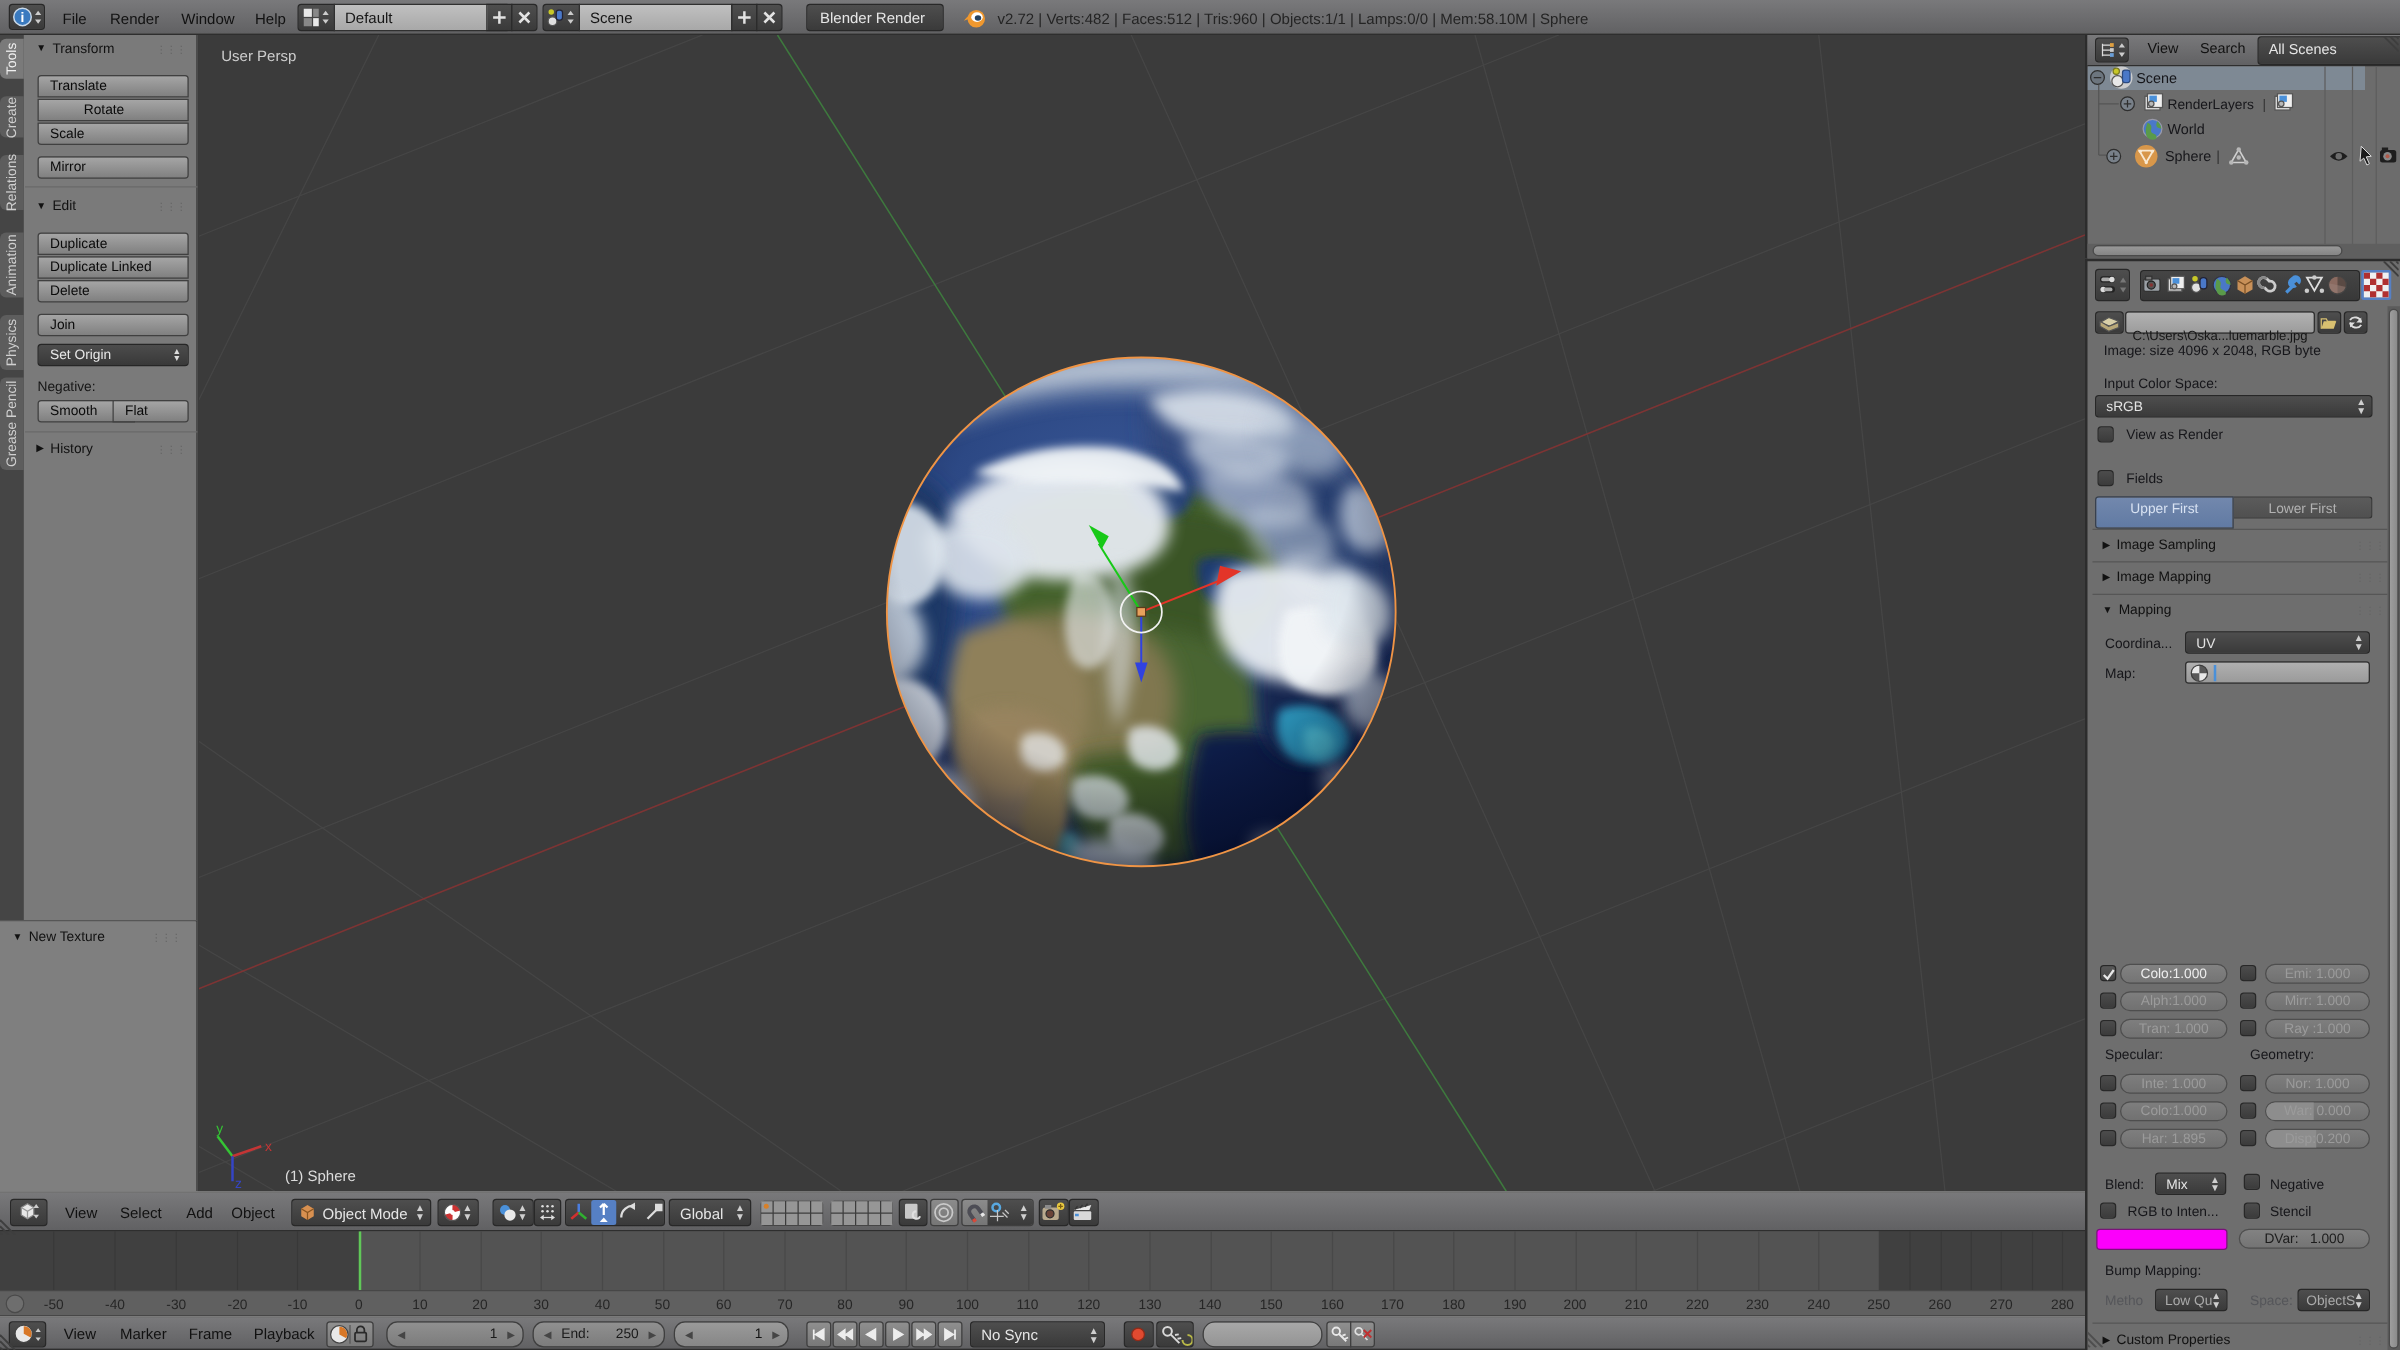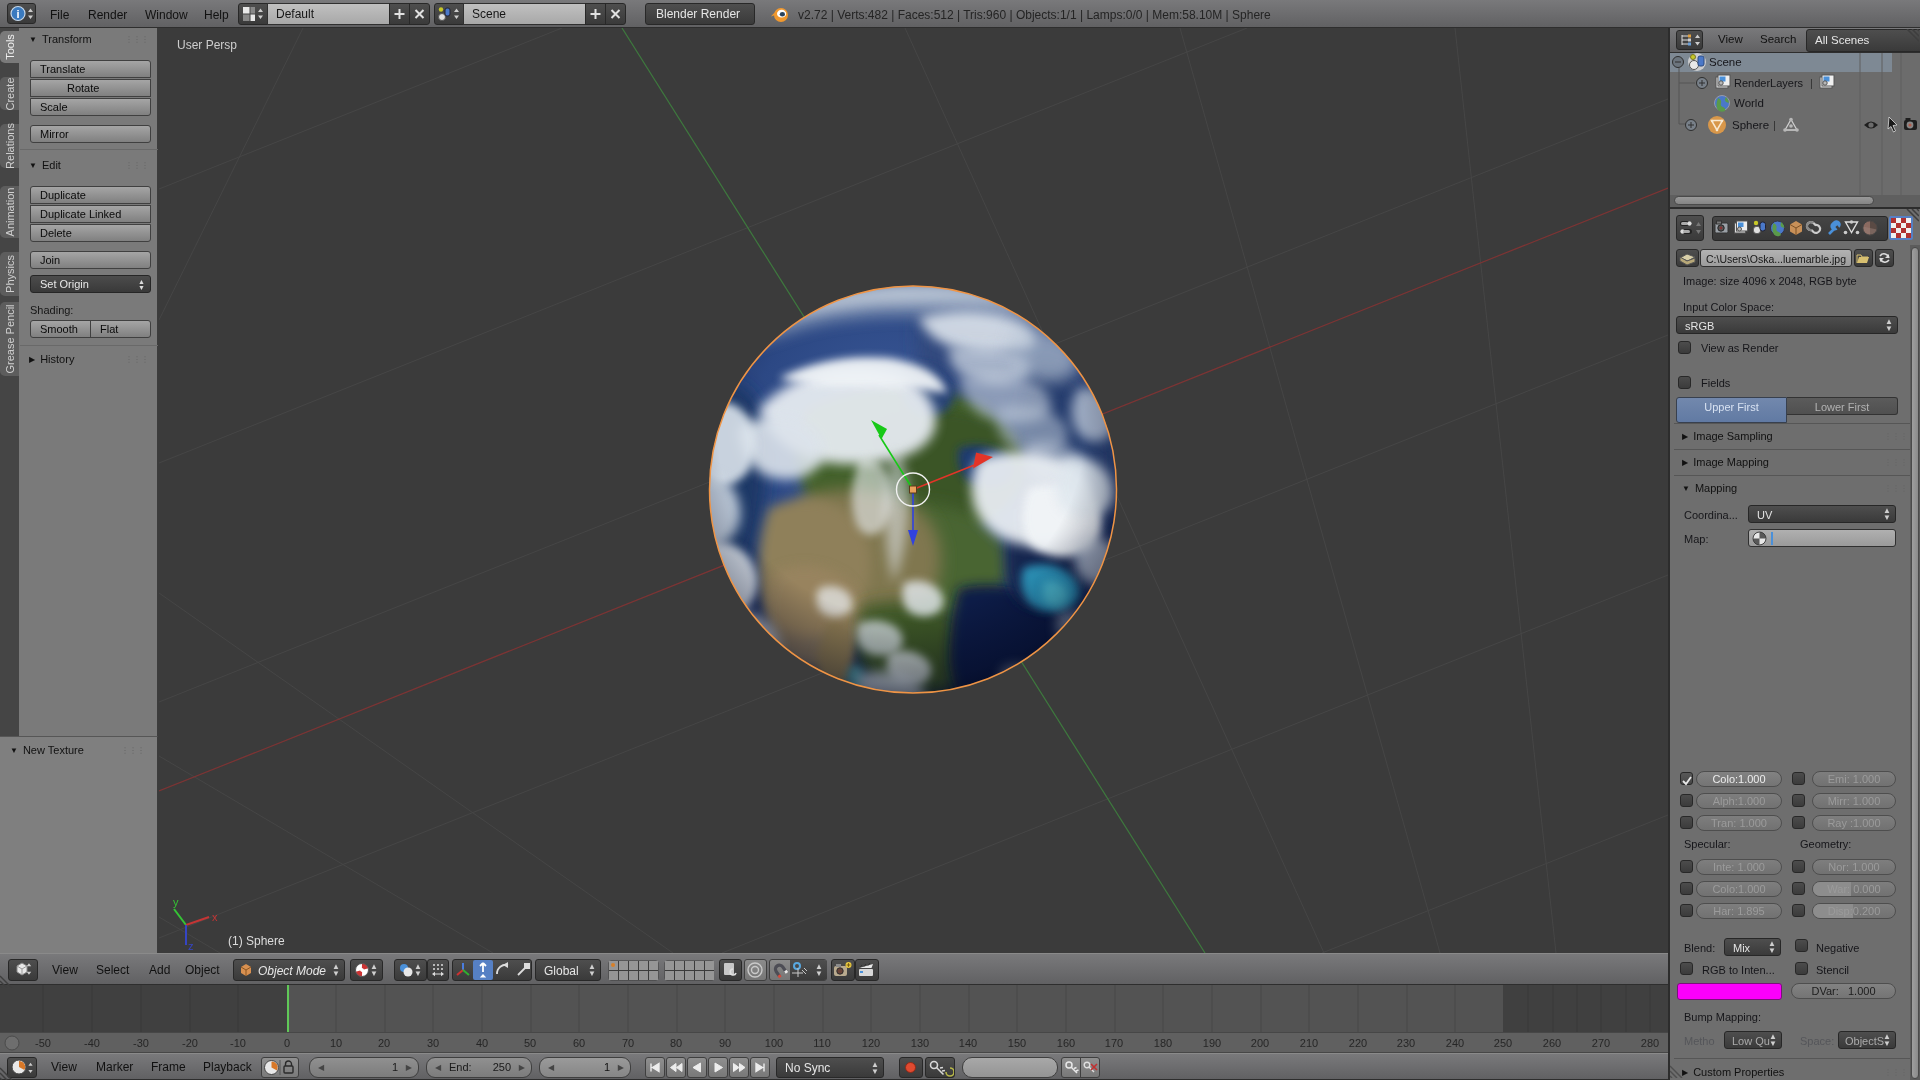--- a/index.html
+++ b/index.html
@@ -253,21 +253,21 @@
  <div class="sbtn" style="top:97px;">Mirror</div>
  <div class="abs" style="left:20px;top:121px;width:138px;border-top:1px solid #696969;"></div>
  <div class="ph" style="left:29px;top:131px;">Edit</div>
       <div class="pdots" style="top:133px;">⋮⋮⋮</div>
  <div class="sbtn" style="top:158px;border-radius:3px 3px 0 0;">Duplicate</div>
  <div class="sbtn" style="top:177px;border-radius:0;">Duplicate Linked</div>
  <div class="sbtn" style="top:196px;border-radius:0 0 3px 3px;">Delete</div>
  <div class="sbtn" style="top:223px;">Join</div>
  <div class="sbtn" style="top:247px;background:linear-gradient(#4c4c4c,#393939);border-color:#262626;color:#e8e8e8;">Set Origin
    <span style="position:absolute;right:5px;top:3px;color:#ddd;font-size:7px;line-height:6px;">▲<br>▼</span></div>
- <div class="abs lbl" style="left:30px;top:276px;">Shading:</div>
+ <div class="abs lbl" style="left:30px;top:276px;">Negative:</div>
  <div class="sbtn" style="top:292px;width:78px;border-radius:3px 0 0 3px;">Smooth</div>
  <div class="sbtn" style="top:292px;left:90px;width:61px;border-radius:0 3px 3px 0;">Flat</div>
  <div class="abs" style="left:20px;top:317px;width:138px;border-top:1px solid #696969;"></div>
  <div class="ph phc" style="left:29px;top:325px;">History</div>
       <div class="pdots" style="top:327px;">⋮⋮⋮</div>
  <div class="ph" style="left:10px;top:716px;">New Texture</div>
       <div class="pdots" style="top:718px;right:14px;">⋮⋮⋮</div>
 </div>
 
 <div class="abs hdr" id="vph" style="left:0;top:953px;width:1668px;height:32px;border-top:1px solid #8a8a8a;">
@@ -278,21 +278,21 @@
         </svg></div>
  <div class="abs menu" style="left:52px;top:9px;">View</div>
  <div class="abs menu" style="left:96px;top:9px;">Select</div>
  <div class="abs menu" style="left:149px;top:9px;">Add</div>
  <div class="abs menu" style="left:185px;top:9px;">Object</div>
  <div class="abs dk" style="left:233px;top:5px;width:112px;height:22px;">
    <svg width="16" height="16" style="position:absolute;left:4px;top:2px;">
           <path d="M8,2 l5,3 0,6 -5,3 -5,-3 0,-6 Z" fill="#d89050"></path>
           <path d="M3,5 l5,3 5,-3 M8,8 v6" stroke="#8a5520" fill="none"></path>
         </svg>
-   <span style="position:absolute;left:24px;top:4px;font-style:italic;">Object Mode</span>
+   <span style="position:absolute;left:24px;top:4px;">Object Mode</span>
    <span class="arr2">▲<br>▼</span>
       </div>
  <div class="abs dk" style="left:350px;top:5px;width:33px;height:22px;">
    <svg width="16" height="16" style="position:absolute;left:3px;top:2px;">
           <circle cx="8" cy="8" r="6.5" fill="#fff"></circle>
           <path d="M8,1.5 A6.5,6.5 0 0 1 8,14.5 A6.5,6.5 0 0 1 8,1.5 M3,3.5 A6.5,6.5 0 0 0 13,12.5" fill="none"></path>
           <path d="M8,1.5 a6.5,6.5 0 0 1 6.3,4.8 l-4.4,1.2 a2.2,2.2 0 0 0 -2,-1.5 Z" fill="#c33"></path>
           <path d="M8,14.5 a6.5,6.5 0 0 1 -6.3,-4.7 l4.4,-1.2 a2.2,2.2 0 0 0 2,1.4 Z" fill="#c33"></path>
           <circle cx="8" cy="8" r="6.5" fill="none" stroke="#555"></circle>
         </svg>
@@ -760,21 +760,21 @@
             <rect x="10" y="10" width="5" height="5"></rect>
             <rect x="5" y="15" width="5" height="5"></rect>
             <rect x="15" y="15" width="5" height="5"></rect>
           </g>
         </svg></div>
 
  <div class="abs dk" style="left:6px;top:40px;width:23px;height:18px;"><svg width="21" height="16">
           <path d="M3,8 l7,-4 8,3 -7,4 Z" fill="#d8cfa8" stroke="#555"></path>
           <path d="M3,8 l0,3 7,4 8,-3 0,-4 -8,3 -7,-4 Z" fill="#b8a878" stroke="#555"></path>
         </svg></div>
- <div class="abs lt" style="left:30px;top:40px;width:152px;height:18px;border-radius:3px;padding:3px 0 0 5px;font-size:10.5px;background:linear-gradient(#b2b2b2,#9c9c9c);">C:\Users\Oska...luemarble.jpg</div>
+ <div class="abs lt" style="left:30px;top:40px;width:152px;height:18px;border-radius:3px;padding:13px 0 0 5px;font-size:10.5px;background:linear-gradient(#b2b2b2,#9c9c9c);">C:\Users\Oska...luemarble.jpg</div>
  <div class="abs dk" style="left:184px;top:40px;width:19px;height:18px;"><svg width="17" height="16">
           <path d="M2,13 l2,-6 10,0 -2,6 Z" fill="#d8c070"></path>
           <path d="M2,13 L2,5 l4,0 1,2 6,0 0,1" fill="none" stroke="#d8c070"></path>
         </svg></div>
  <div class="abs dk" style="left:205px;top:40px;width:19px;height:18px;"><svg width="17" height="16">
           <path d="M4,6 a5,5 0 0 1 9,2 M13,10 a5,5 0 0 1 -9,-2" fill="none" stroke="#ddd" stroke-width="1.5"></path>
           <path d="M13,4 v4 h-4 Z M4,12 v-4 h4 Z" fill="#ddd"></path>
         </svg></div>
  <div class="plbl" style="left:13px;top:66px;">Image: size 4096 x 2048, RGB byte</div>
  <div class="plbl" style="left:13px;top:92px;">Input Color Space:</div>

